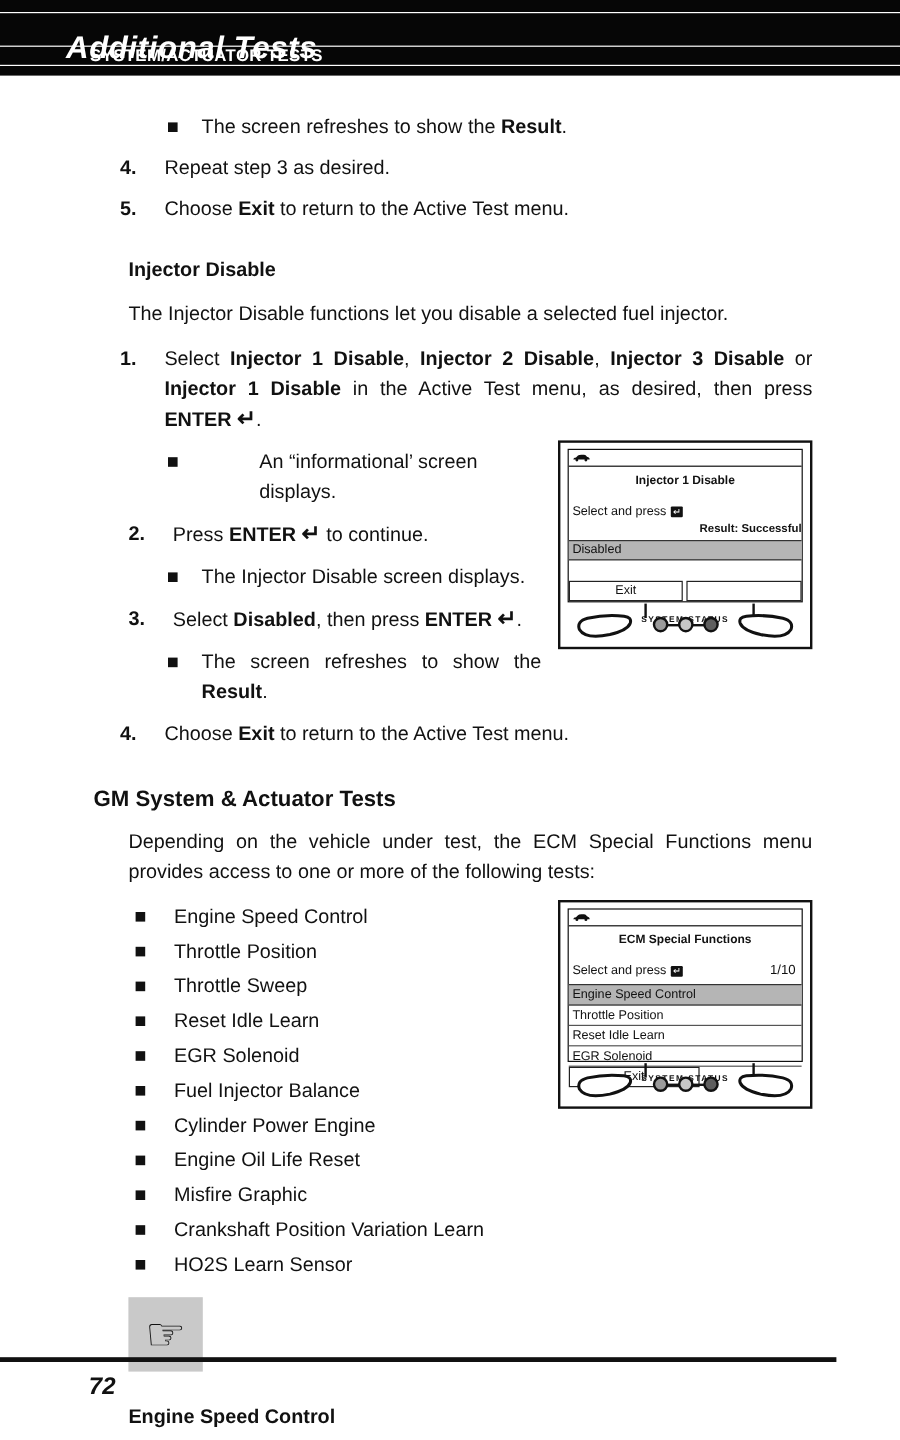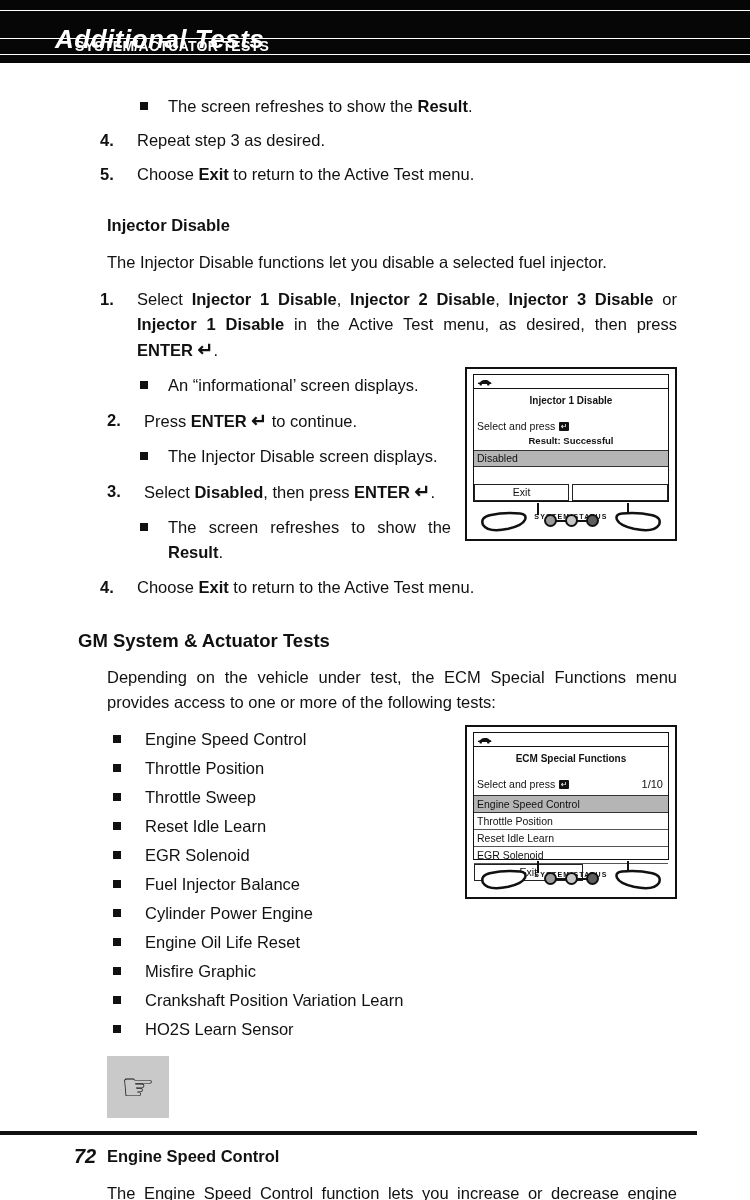--- a/index.html
+++ b/index.html
@@ -41,21 +41,21 @@
   .dev1{margin-top:4px;margin-bottom:6px;}
   .dev2{margin-top:0px;margin-bottom:6px;}
   .screen{border:1.5px solid #111;height:126px;display:flex;flex-direction:column;
     font-size:10.5px;line-height:13px;}
   .scr-header{flex:none;height:12px;border-bottom:1.5px solid #111;padding:1px 0 0 3px;}
   .scr-title{flex:none;text-align:center;font-weight:bold;font-size:10px;margin-top:5px;}
   .select-row{flex:none;display:flex;align-items:center;padding:1px 5px 0 3px;margin-top:12px;}
   .select-right{margin-left:auto;font-size:11px;}
   .enter-chip{display:inline-block;background:#111;color:#fff;font-size:8px;line-height:9px;
     width:10px;text-align:center;border-radius:1px;margin-left:4px;}
-  .result-line{flex:none;text-align:center;font-weight:bold;font-size:9.5px;margin-top:1px;}
+  .result-line{flex:none;text-align:right;font-weight:bold;font-size:9.5px;margin-top:1px;}
   .hl-row{flex:none;background:#b5b5b5;border-top:1.2px solid #333;border-bottom:1.2px solid #333;
     padding:1px 0 1px 3px;margin-top:3px;}
   .menu-row{flex:none;border-bottom:1px solid #555;padding:2px 0 1px 3px;}
   .menu-row.hl{background:#b5b5b5;border-top:1.2px solid #333;border-bottom:1.2px solid #333;}
   .scr-spacer{flex:1;}
   .exit-row{flex:none;display:flex;gap:3px;}
   .exit-cell{flex:none;width:48%;border:1.2px solid #222;text-align:center;font-size:10.5px;
     padding:1px 0;}
   .exit-cell2{flex:1;border:1.2px solid #222;}
   .exit-single{width:55%;}
@@ -145,21 +145,21 @@
         <div class="led led1"></div>
         <div class="led led2"></div>
         <div class="led led3"></div>
       </div>
       <svg class="softkey sk-right" width="50" height="22" viewBox="0 0 58 26">
         <path d="M4 16 Q1 8 12 5 Q30 1 48 3 Q56 4 54 10 Q51 17 34 21 Q10 26 4 16 Z" fill="#fff" stroke="#111" stroke-width="3"></path>
       </svg>
     </div>
   </div>
 
-  <div class="sub-bullet" style="margin-top:10px;">
+  <div class="sub-bullet" style="margin-top:10px;gap:48px;">
     <span class="sq"></span>
     <span class="sub-body" style="text-align:left;"><span>An “informational’ screen displays.</span></span>
   </div>
 
   <div class="step" style="margin-top:10px;">
     <span class="step-num">2.</span>
     <span class="step-body" style="text-align:left;"><span>Press </span><span class="b">ENTER </span><span class="enter-glyph">↵</span><span> to continue.</span></span>
   </div>
 
   <div class="sub-bullet" style="margin-top:10px;">

